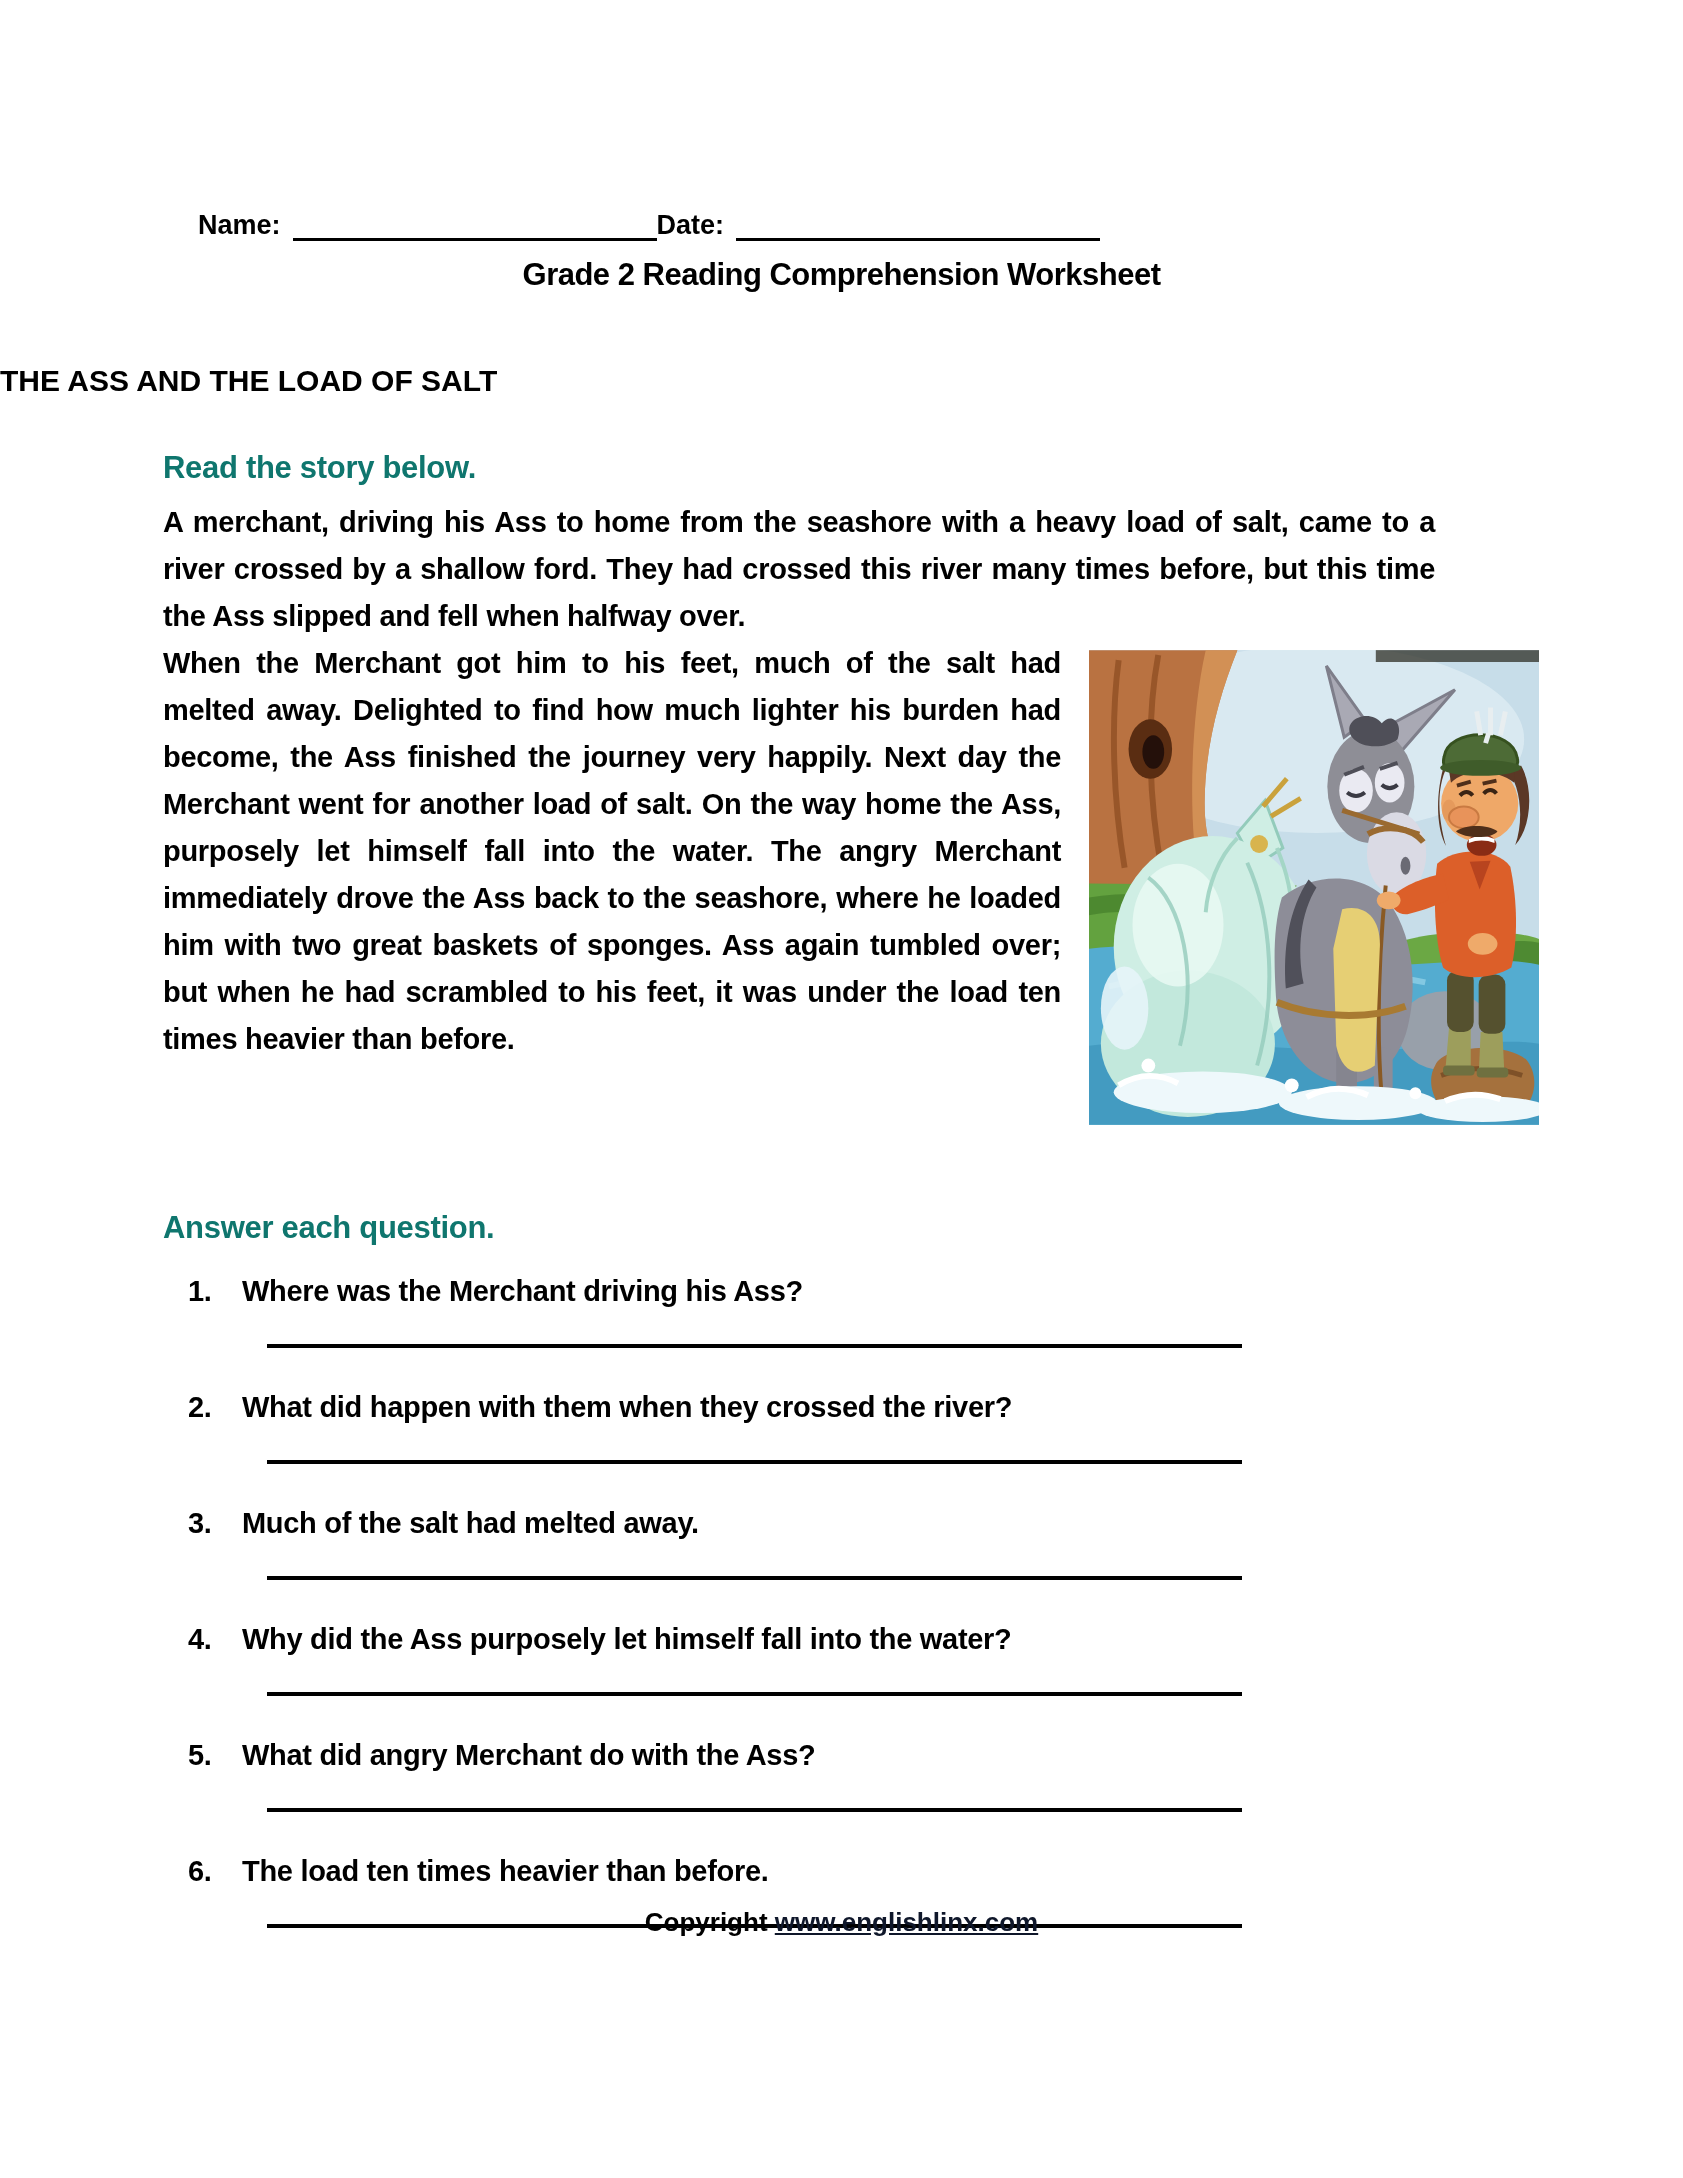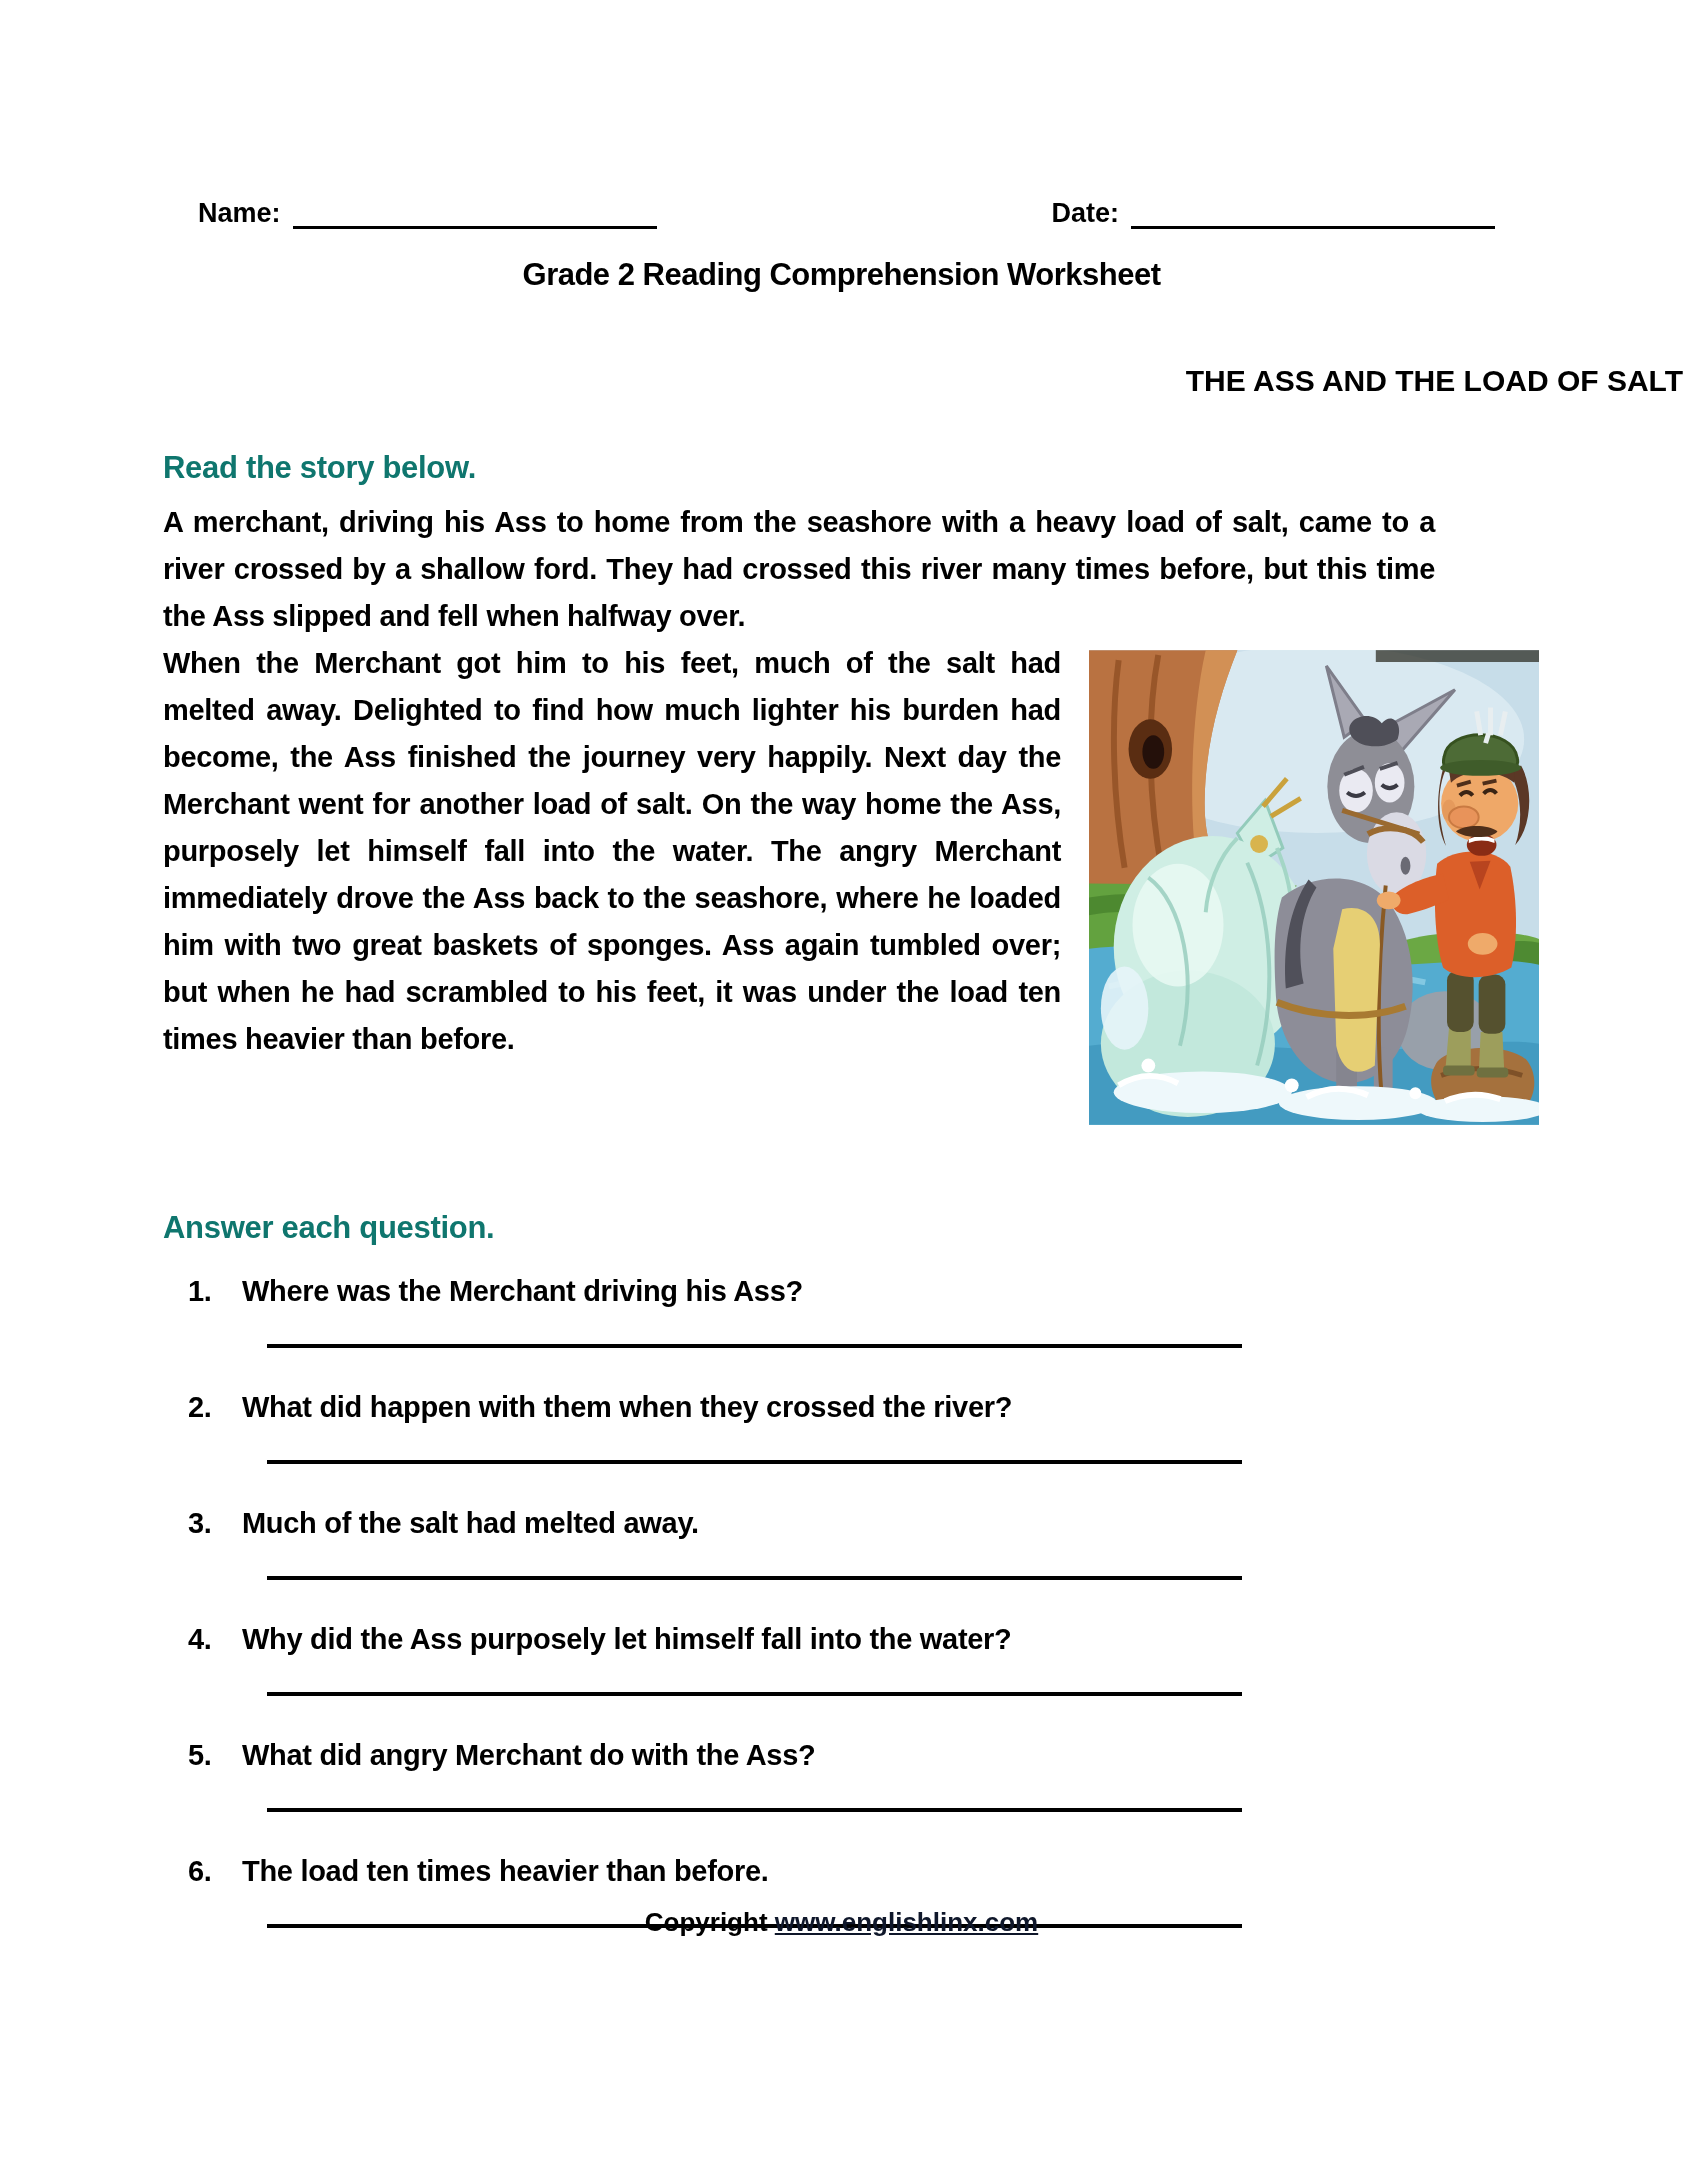--- a/index.html
+++ b/index.html
@@ -4,28 +4,28 @@
 <style>
   html, body { margin:0; padding:0; }
   body {
     width:1683px; height:2178px; background:#ffffff;
     font-family:"Liberation Sans","DejaVu Sans",sans-serif;
     font-weight:bold; color:#000;
   }
   .page { position:relative; width:1683px; height:2178px; overflow:hidden; background:#fff; }
 
   
-  .header-row { position:absolute; top:194px; left:198px; right:188px;
-    display:flex; justify-content:space-between; font-size:27px; }
+  .header-row { position:absolute; top:206px; left:198px; right:188px;
+    display:flex; font-size:27px; }
   .field { display:flex; align-items:flex-end; gap:12px; }
   .blank-line { display:inline-block; width:364px; height:32px; border-bottom:3px solid #000; }
 
   .title { position:absolute; top:257px; left:0; width:100%; text-align:center;
     font-size:31px; letter-spacing:-0.5px; }
-  .subtitle { position:absolute; top:364px; left:0; width:100%; text-align:right; font-size:30px; }
+  .subtitle { position:absolute; top:364px; left:0; width:100%; text-align:left; font-size:30px; }
 
   .section-heading { margin:0 0 8px 0; font-size:31px; color:#0f766e; letter-spacing:-0.3px; }
 
   .story { position:absolute; top:444px; left:163px; width:1272px;
     font-size:29px; line-height:47px; letter-spacing:-0.3px; }
   .story p { margin:0; text-align:justify; }
   .illus { float:right; width:450px; height:475px; margin:10px -104px 6px 28px; }
   .illus svg { display:block; width:450px; height:475px; }
 
   .questions { position:absolute; top:1210px; left:163px; width:1381px;

